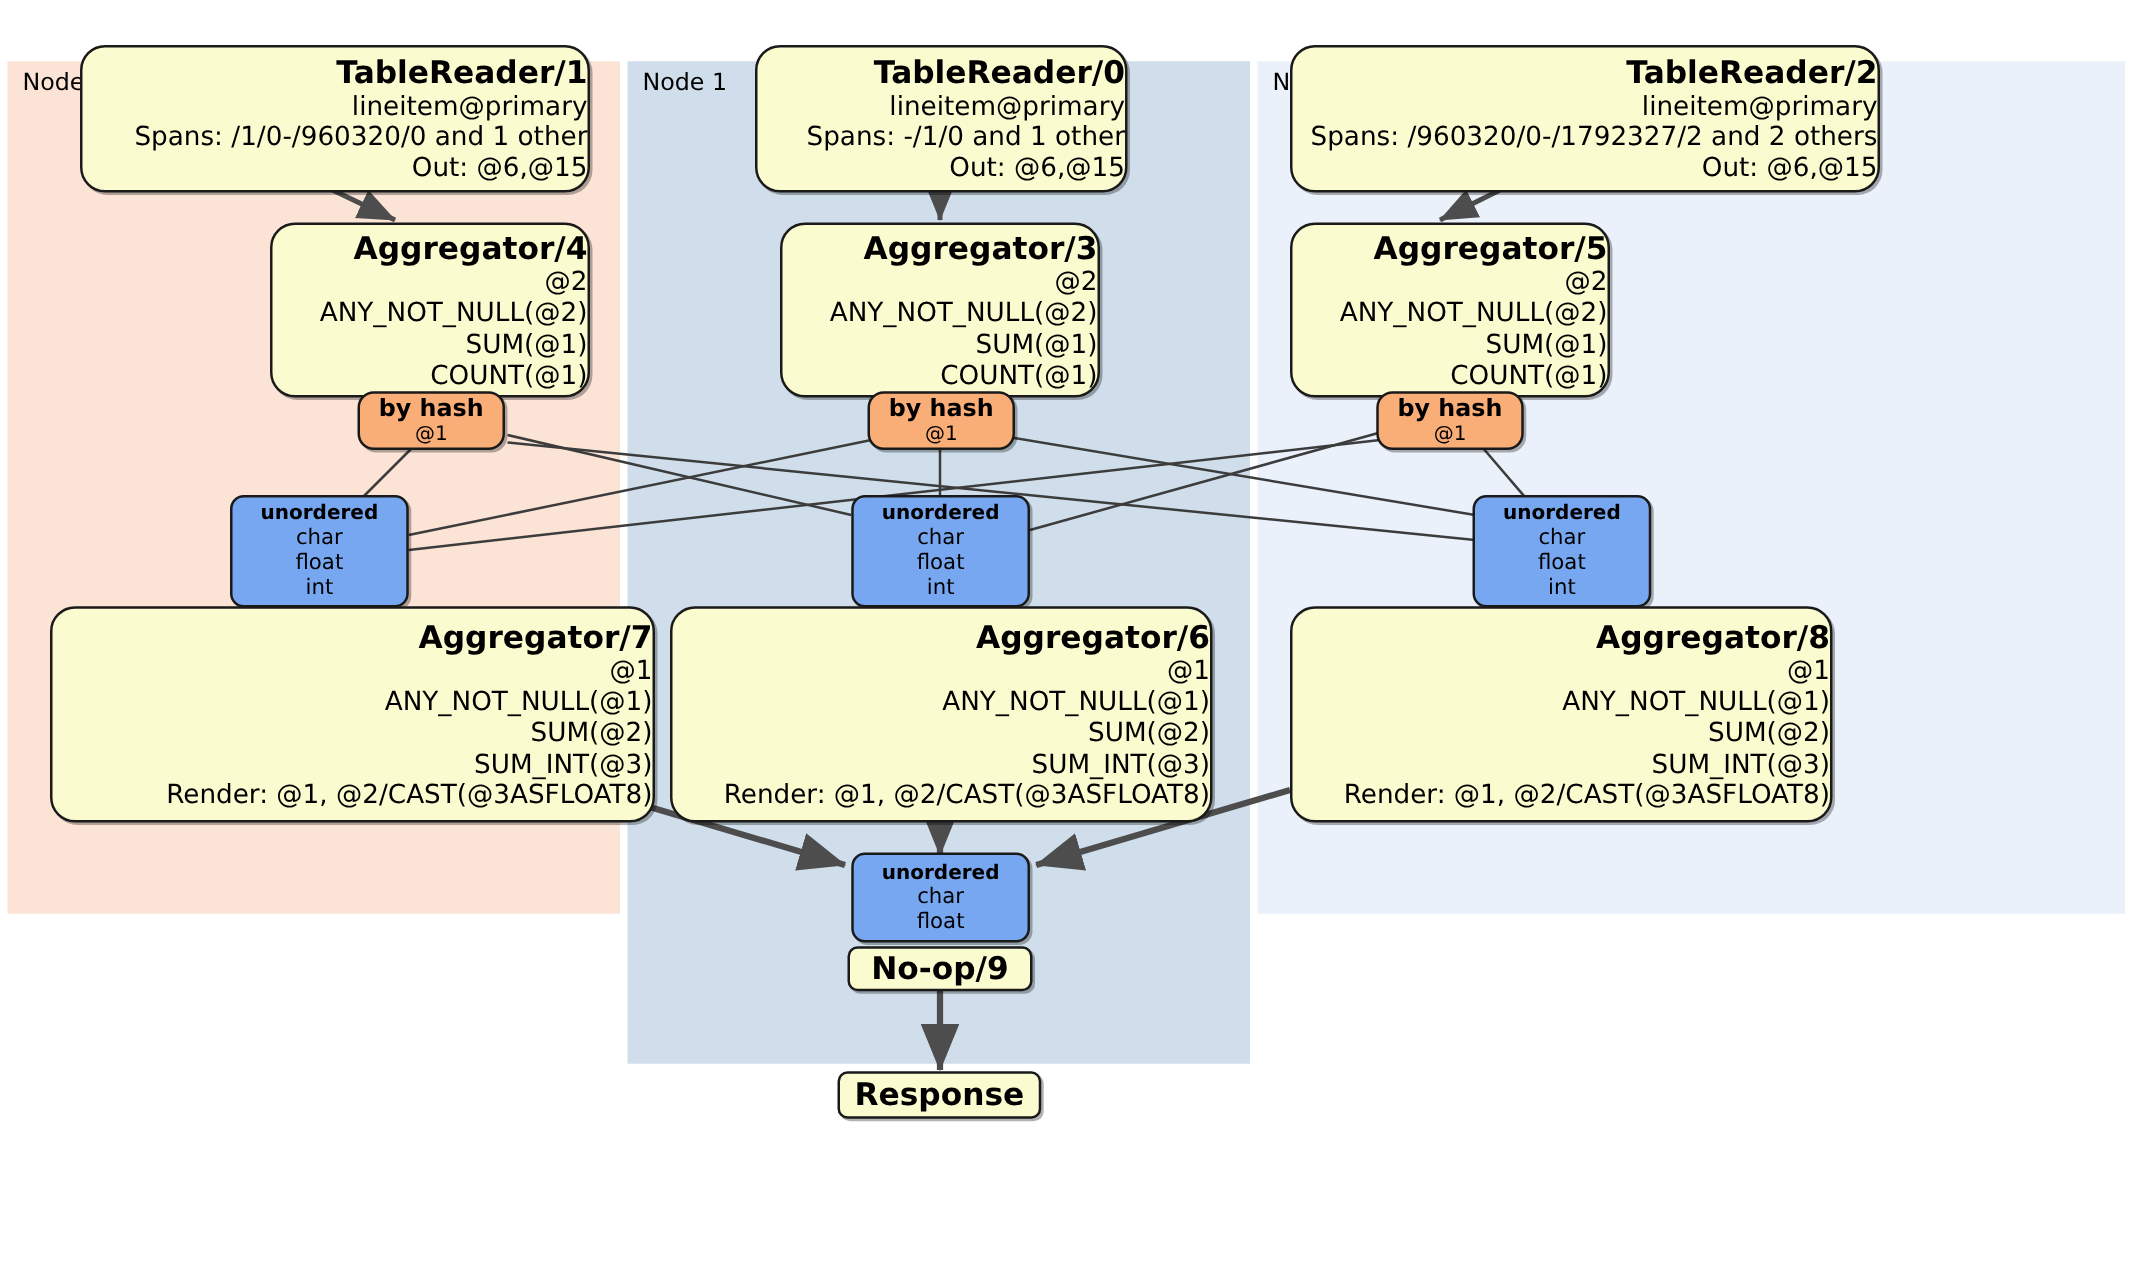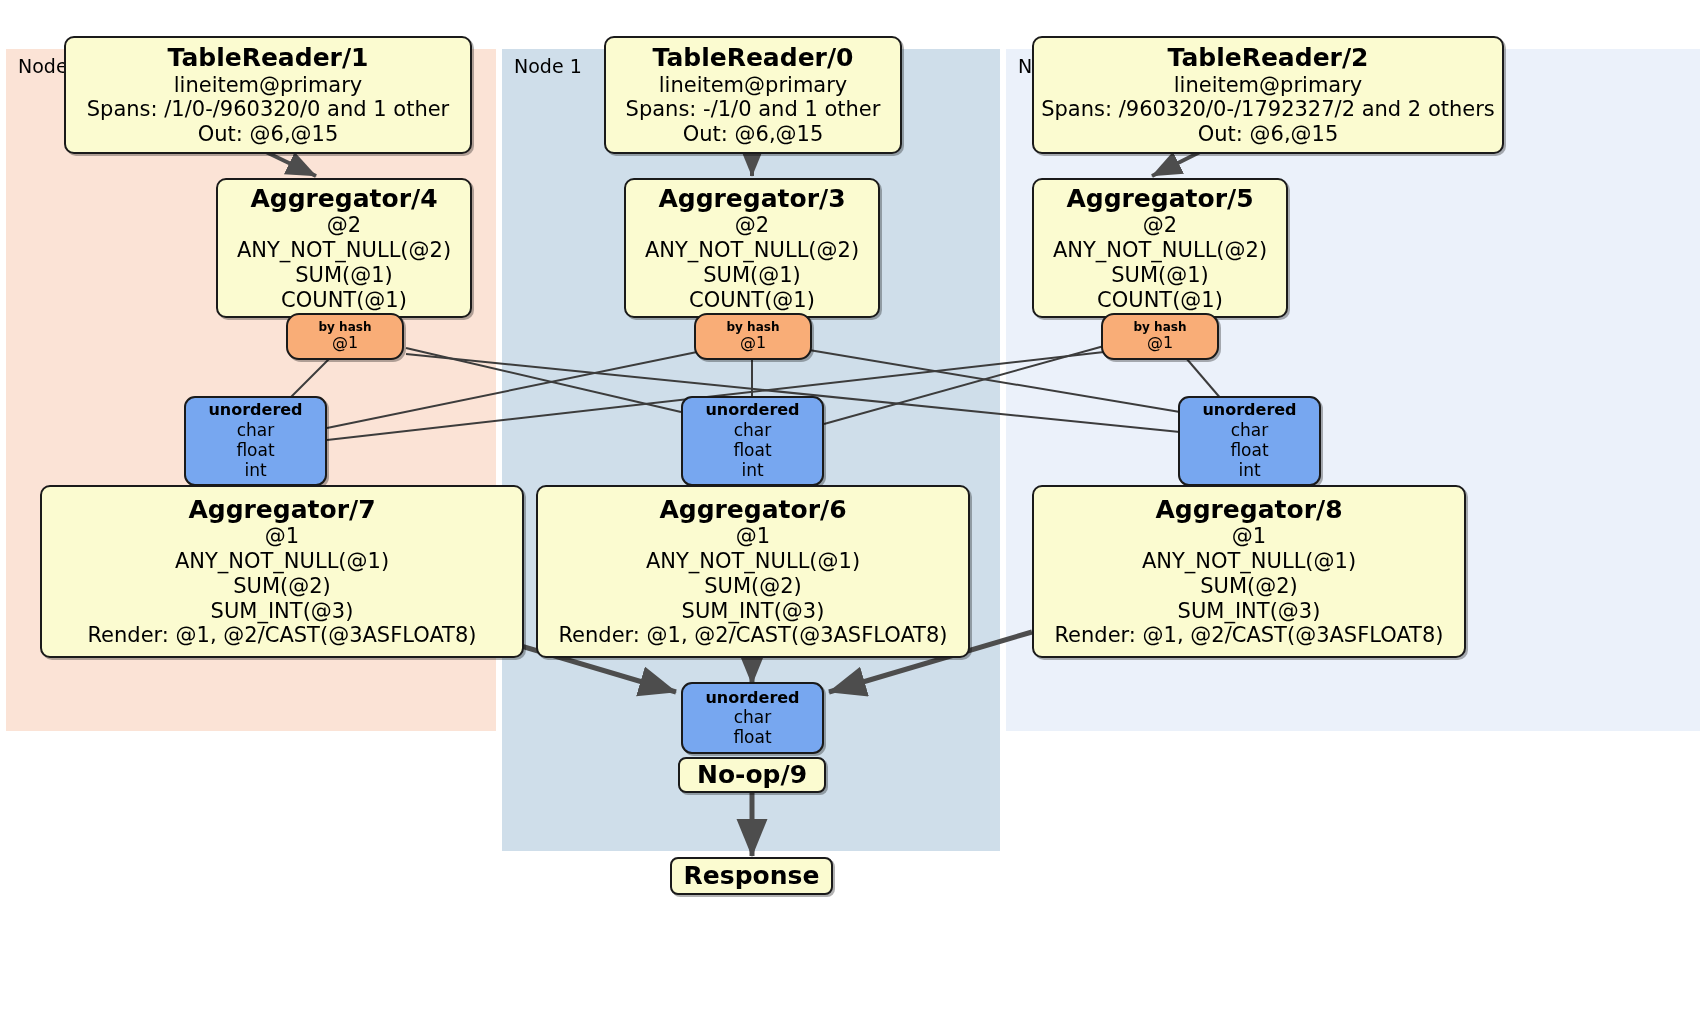--- a/index.html
+++ b/index.html
@@ -62,34 +62,35 @@
     display: block;
     white-space: nowrap;
   }
   .dbox .title {
     font-weight: bold;
   }
 
   
   .proc {
     background: #fbfbd0;
-    border-radius: 10px;
+    border-radius: 20px;
     box-shadow: 2px 2px 0 rgba(0,0,0,0.30);
     font-size: 21px;
+    align-items: flex-end;
   }
   .proc .title { font-size: 25px; }
 
   
   .router {
     background: #f9ad77;
     border-radius: 13px;
     box-shadow: 2px 2px 0 rgba(0,0,0,0.30);
     font-size: 16px;
   }
-  .router .title { font-size: 12px; }
+  .router .title { font-size: 19px; }
 
   
   .sync {
     background: #77a7f0;
     border-radius: 11px;
     box-shadow: 2px 2px 0 rgba(0,0,0,0.30);
     font-size: 17px;
   }
   .sync .title { font-size: 16px; }
 

